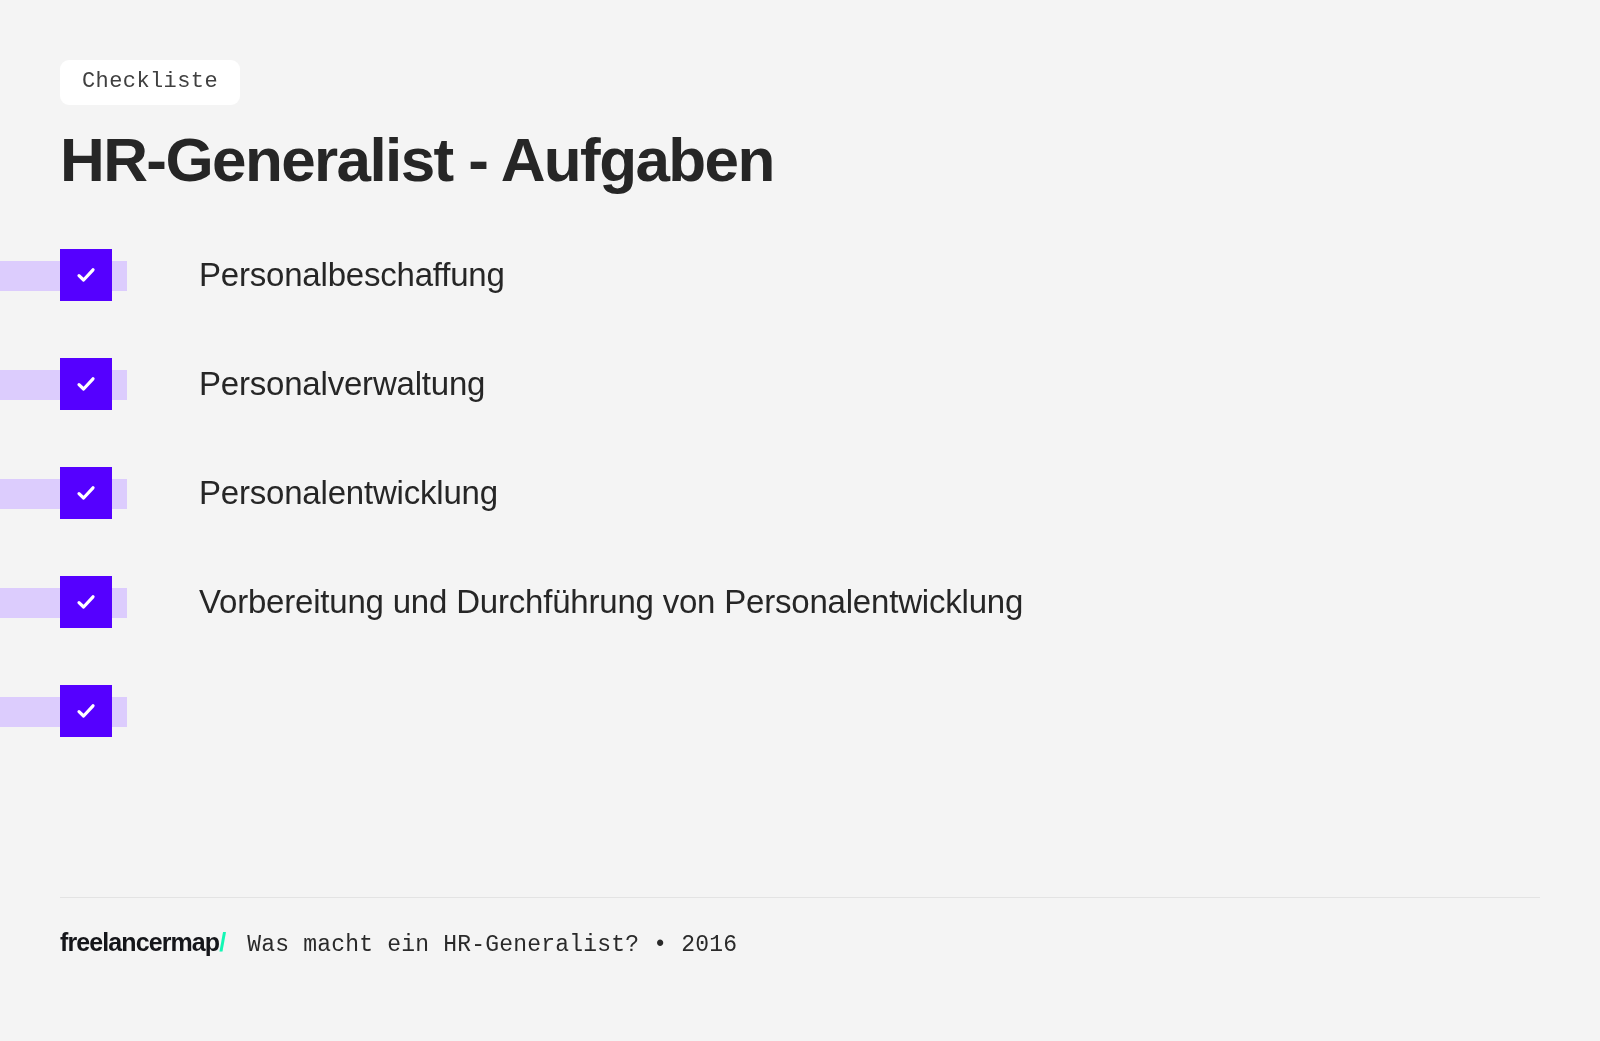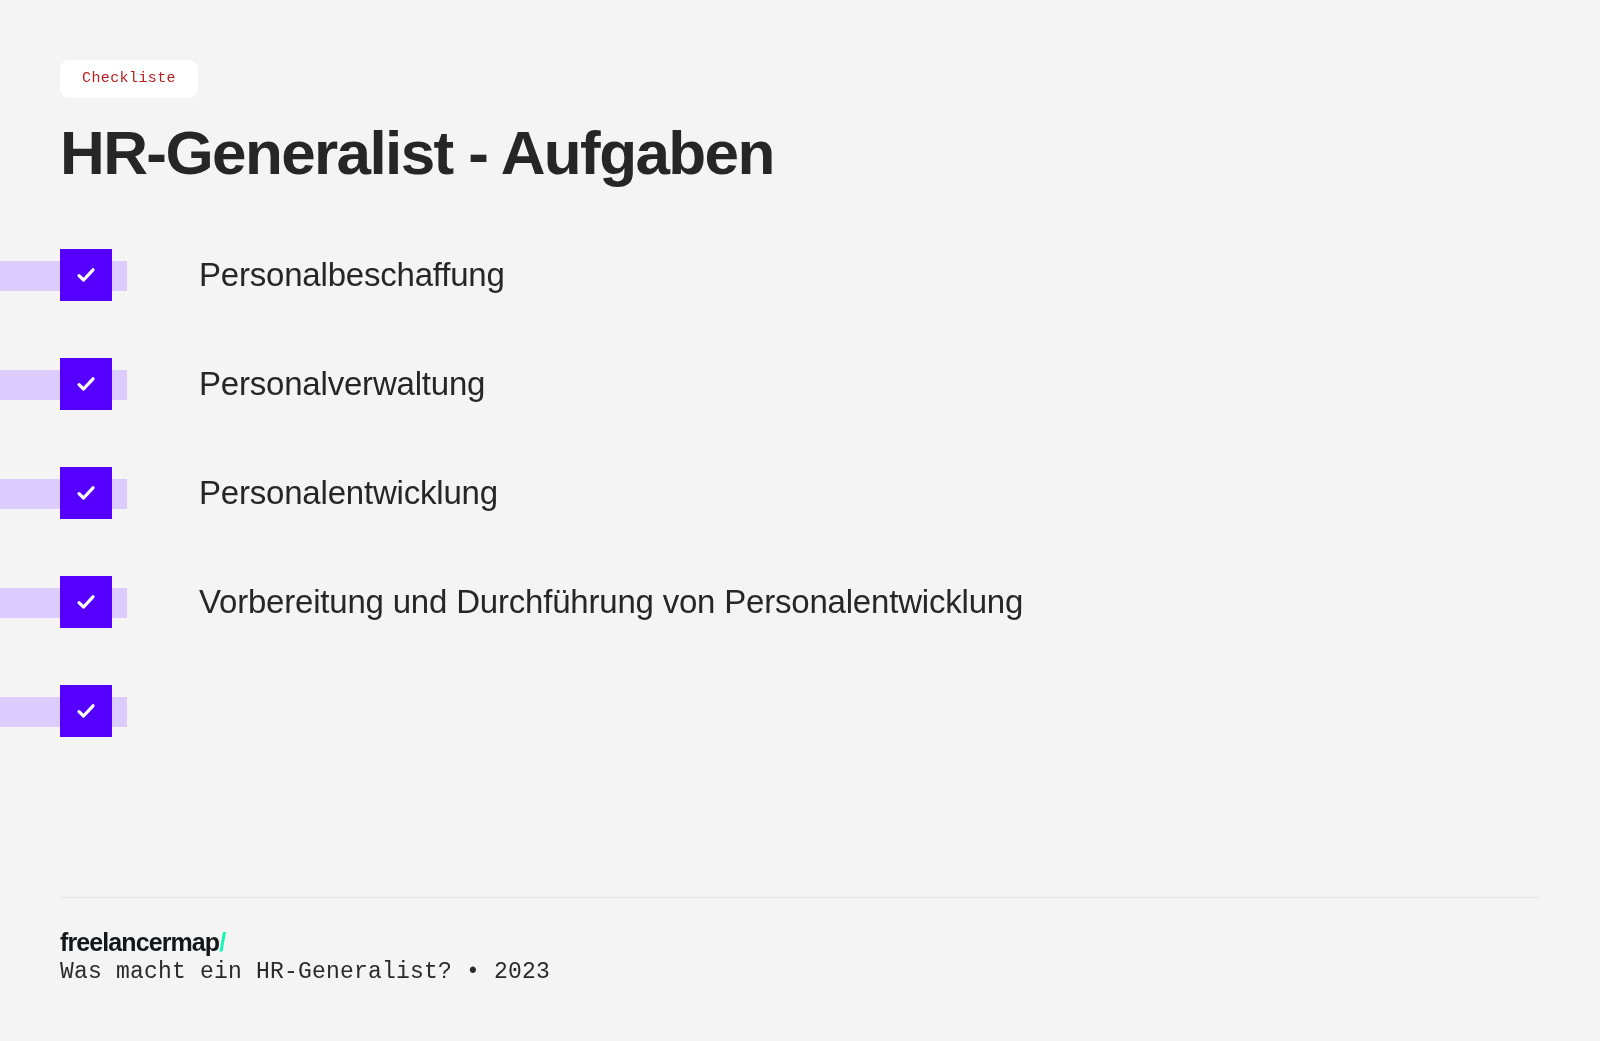--- a/index.html
+++ b/index.html
@@ -30,23 +30,23 @@
     top: 60px;
     width: 1480px;
   }
 
   .badge {
     display: inline-block;
     background: #ffffff;
     border-radius: 9px;
     padding: 11px 22px 12px 22px;
     font-family: "Liberation Mono", "DejaVu Sans Mono", monospace;
-    font-size: 15px;
+    font-size: 22px;
     letter-spacing: 0.4px;
-    color: #b91c1c;
+    color: #404040;
     line-height: 1;
   }
 
   .page-title {
     margin: 22px 0 8px 0;
     font-family: "Liberation Sans", sans-serif;
     font-size: 62px;
     font-weight: 700;
     letter-spacing: -1.6px;
     color: #262626;
@@ -116,22 +116,21 @@
     height: 1px;
     background: #e3e3e3;
   }
 
   .footer {
     position: absolute;
     left: 60px;
     top: 930px;
     display: flex;
     align-items: baseline;
-    gap: 6px;
-    flex-direction: column;
+    gap: 22px;
   }
 
   .logo {
     font-family: "Liberation Sans", sans-serif;
     font-size: 25px;
     font-weight: 700;
     letter-spacing: -0.9px;
     color: #15161a;
     line-height: 1;
     white-space: nowrap;
@@ -222,16 +221,16 @@
         </span>
       </div>
     </div>
 
   </div>
 
   <div class="divider"></div>
 
   <div class="footer">
     <div class="logo"><span>freelancermap</span><span class="slash">/</span></div>
-    <div class="footer-meta">Was macht ein HR-Generalist? • 2023</div>
+    <div class="footer-meta">Was macht ein HR-Generalist? • 2016</div>
   </div>
 
 </div>
 
 </body></html>

